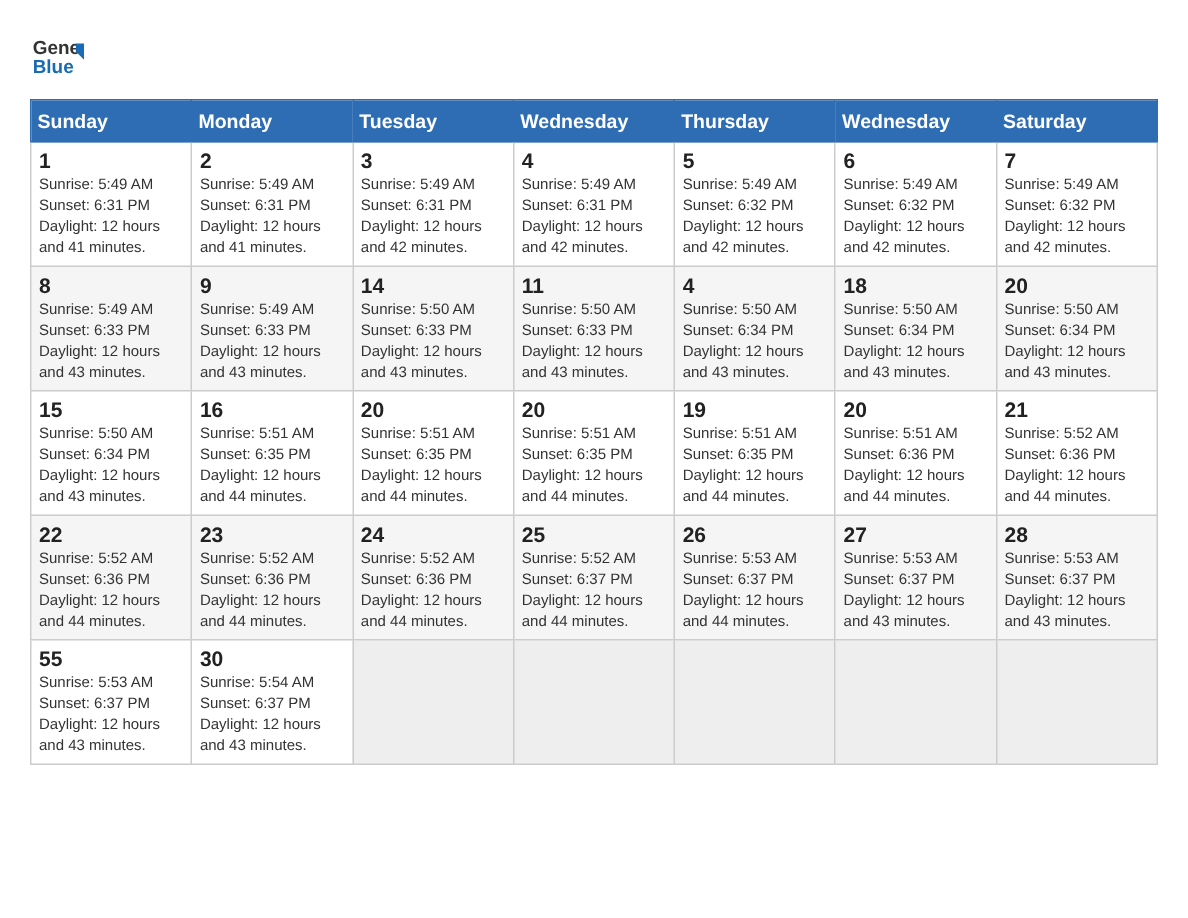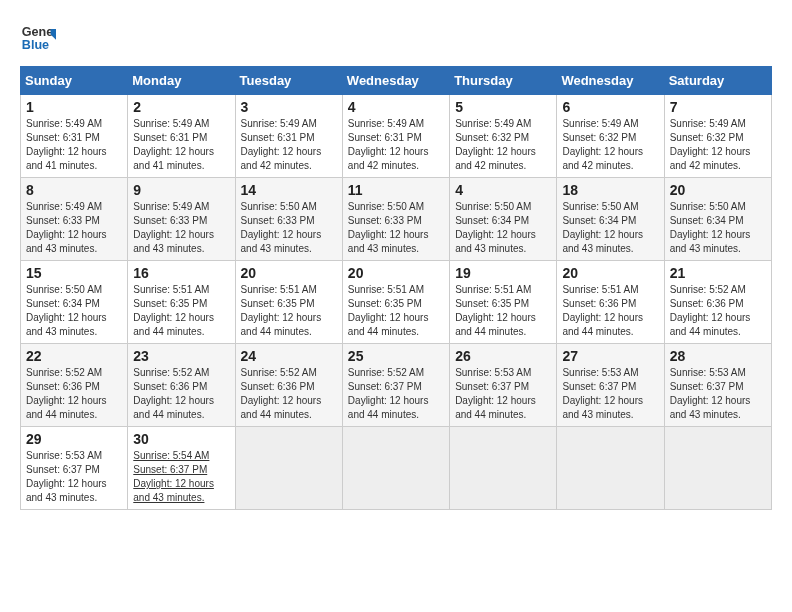--- a/index.html
+++ b/index.html
@@ -281,28 +281,28 @@
         </td>
         <td>
           <span class="day-number">28</span>
           <div class="day-info" style="white-space: pre-line;">Sunrise: 5:53 AM
 Sunset: 6:37 PM
 Daylight: 12 hours and 43 minutes.</div>
         </td>
       </tr>
       <tr>
         <td>
-          <span class="day-number">29</span>
+          <span class="day-number">55</span>
           <div class="day-info" style="white-space: pre-line;">Sunrise: 5:53 AM
 Sunset: 6:37 PM
 Daylight: 12 hours and 43 minutes.</div>
         </td>
         <td>
           <span class="day-number">30</span>
-          <div class="day-info" style="white-space: pre-line; text-decoration: underline;">Sunrise: 5:54 AM
+          <div class="day-info" style="white-space: pre-line;">Sunrise: 5:54 AM
 Sunset: 6:37 PM
 Daylight: 12 hours and 43 minutes.</div>
         </td>
         <td class="empty-cell"></td>
         <td class="empty-cell"></td>
         <td class="empty-cell"></td>
         <td class="empty-cell"></td>
         <td class="empty-cell"></td>
       </tr>
     </tbody>

